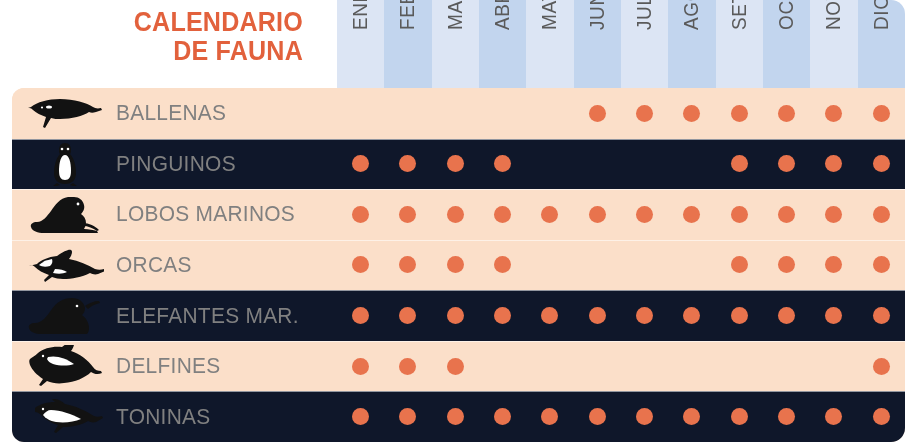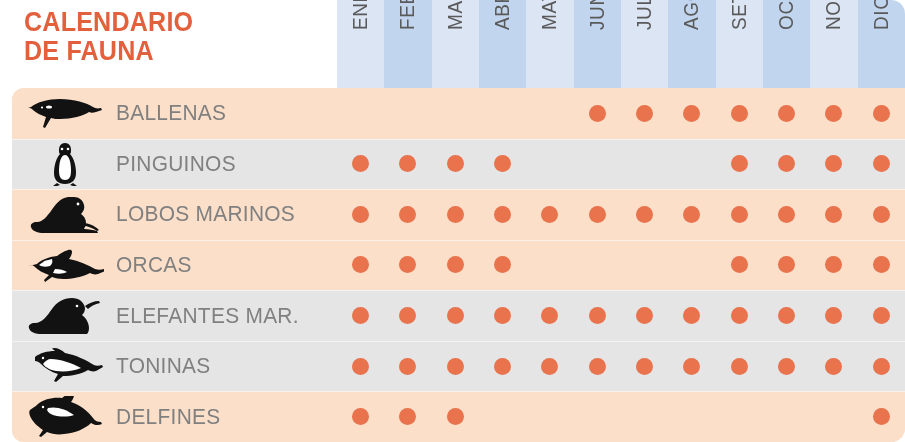--- a/index.html
+++ b/index.html
@@ -14,20 +14,21 @@
     background: #ffffff;
     font-family: "Liberation Sans", sans-serif;
     position: relative;
   }
 
   #calendar-root {
     position: relative;
     width: 905px;
     height: 442px;
     background: #ffffff;
+    text-align: right;
   }
 
   
   #header-area {
     position: absolute;
     left: 0;
     top: 0;
     width: 905px;
     height: 88px;
   }
@@ -109,21 +110,21 @@
     overflow: hidden;
   }
 
   .animal-row {
     position: relative;
     height: 50.57px;
     width: 893px;
   }
 
   .animal-row.stripe-a { background: #fbdfc9; }
-  .animal-row.stripe-b { background: #e5e5e5; }
+  .animal-row.stripe-b { background: #0f172a; }
 
   .animal-row + .animal-row::before {
     content: "";
     position: absolute;
     left: 0;
     top: 0;
     width: 893px;
     height: 1px;
     background: rgba(255,255,255,0.55);
   }
@@ -496,20 +497,68 @@
             <span class="dot"></span>
           </div>
           <div class="dot-cell">
             <span class="dot"></span>
           </div>
           <div class="dot-cell">
             <span class="dot"></span>
           </div>
         </div>
       </div>
+      <div class="animal-row stripe-a">
+        <div class="row-icon">
+          <svg width="74" height="42" viewBox="0 0 74 42">
+      <path fill="#121212" d="M10 8c6-5 15-7 24-6 5-4 9-6 11-5 2 1 1 5-2 9 9 3 17 9 22 16 2 3 5 4 8 4l1 2c-4 2-8 1-11-1-6 6-16 10-27 11-6 1-12 0-17-2l-6 5-2-1 4-6c-6-4-11-9-13-14-1-3-1-5 0-6 2-2 5-3 8-6z"></path>
+      <path fill="#ffffff" d="M20 12c8-2 18 1 26 7-6 2-14 2-21 0-3-1-5-3-6-5z"></path>
+      <circle cx="15" cy="11" r="1.2" fill="#ffffff"></circle>
+    </svg>
+        </div>
+        <div class="row-label">DELFINES</div>
+        <div class="row-dots">
+          <div class="dot-cell">
+            <span class="dot"></span>
+          </div>
+          <div class="dot-cell">
+            <span class="dot"></span>
+          </div>
+          <div class="dot-cell">
+            <span class="dot"></span>
+          </div>
+          <div class="dot-cell">
+            <span class="dot off"></span>
+          </div>
+          <div class="dot-cell">
+            <span class="dot off"></span>
+          </div>
+          <div class="dot-cell">
+            <span class="dot off"></span>
+          </div>
+          <div class="dot-cell">
+            <span class="dot off"></span>
+          </div>
+          <div class="dot-cell">
+            <span class="dot off"></span>
+          </div>
+          <div class="dot-cell">
+            <span class="dot off"></span>
+          </div>
+          <div class="dot-cell">
+            <span class="dot off"></span>
+          </div>
+          <div class="dot-cell">
+            <span class="dot off"></span>
+          </div>
+          <div class="dot-cell">
+            <span class="dot"></span>
+          </div>
+        </div>
+      </div>
       <div class="animal-row stripe-b">
         <div class="row-icon">
           <svg width="76" height="36" viewBox="0 0 76 36">
       <path fill="#121212" d="M8 9c5-4 12-6 20-6-3-3-4-2-1-3 4 0 8 2 11 5 11 2 21 7 29 12 2 1 5 1 8 0l1 2-7 4c-3 1-6 0-8-1-7 4-16 6-25 6l-7 6-2-1 4-7c-7-2-13-6-17-10-2-2-4-3-6-3z"></path>
       <path fill="#ffffff" d="M24 11c9 0 21 4 30 9-7 3-16 4-25 3-6-1-11-4-13-7 2-3 5-5 8-5z"></path>
       <circle cx="16" cy="10" r="1.2" fill="#ffffff"></circle>
     </svg>
         </div>
         <div class="row-label">TONINAS</div>
         <div class="row-dots">
@@ -544,63 +593,15 @@
             <span class="dot"></span>
           </div>
           <div class="dot-cell">
             <span class="dot"></span>
           </div>
           <div class="dot-cell">
             <span class="dot"></span>
           </div>
         </div>
       </div>
-      <div class="animal-row stripe-a">
-        <div class="row-icon">
-          <svg width="74" height="42" viewBox="0 0 74 42">
-      <path fill="#121212" d="M10 8c6-5 15-7 24-6 5-4 9-6 11-5 2 1 1 5-2 9 9 3 17 9 22 16 2 3 5 4 8 4l1 2c-4 2-8 1-11-1-6 6-16 10-27 11-6 1-12 0-17-2l-6 5-2-1 4-6c-6-4-11-9-13-14-1-3-1-5 0-6 2-2 5-3 8-6z"></path>
-      <path fill="#ffffff" d="M20 12c8-2 18 1 26 7-6 2-14 2-21 0-3-1-5-3-6-5z"></path>
-      <circle cx="15" cy="11" r="1.2" fill="#ffffff"></circle>
-    </svg>
-        </div>
-        <div class="row-label">DELFINES</div>
-        <div class="row-dots">
-          <div class="dot-cell">
-            <span class="dot"></span>
-          </div>
-          <div class="dot-cell">
-            <span class="dot"></span>
-          </div>
-          <div class="dot-cell">
-            <span class="dot"></span>
-          </div>
-          <div class="dot-cell">
-            <span class="dot off"></span>
-          </div>
-          <div class="dot-cell">
-            <span class="dot off"></span>
-          </div>
-          <div class="dot-cell">
-            <span class="dot off"></span>
-          </div>
-          <div class="dot-cell">
-            <span class="dot off"></span>
-          </div>
-          <div class="dot-cell">
-            <span class="dot off"></span>
-          </div>
-          <div class="dot-cell">
-            <span class="dot off"></span>
-          </div>
-          <div class="dot-cell">
-            <span class="dot off"></span>
-          </div>
-          <div class="dot-cell">
-            <span class="dot off"></span>
-          </div>
-          <div class="dot-cell">
-            <span class="dot"></span>
-          </div>
-        </div>
-      </div>
     </div>
 
 </div>
 
 </body></html>

